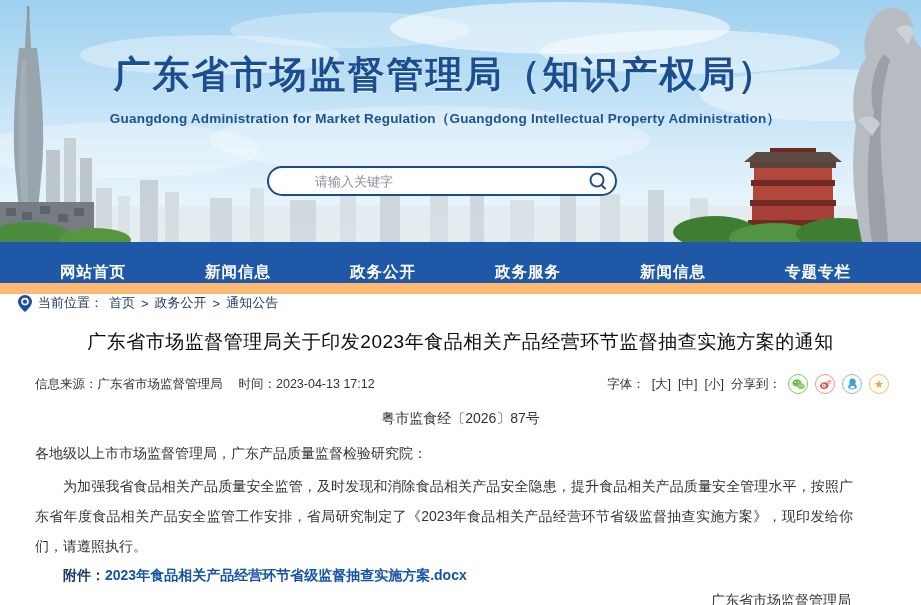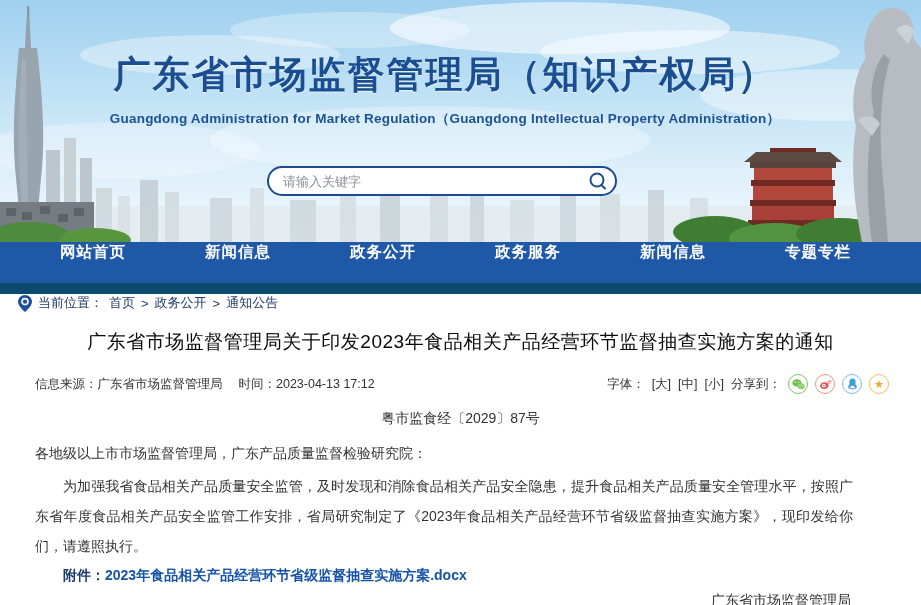--- a/index.html
+++ b/index.html
@@ -2,21 +2,21 @@
 <html lang="zh"><head>
 <meta charset="utf-8">
 <style>
   * { box-sizing: border-box; margin: 0; padding: 0; }
   html, body { width: 921px; }
   body {
     font-family: "Liberation Sans", "DejaVu Sans", sans-serif;
     background: #ffffff;
     overflow: hidden;
   }
-  .page { width: 921px; height: 605px; position: relative; background:#0c4a6e; }
+  .page { width: 921px; height: 605px; position: relative; background:#fdba74; }
 
   
   .banner {
     position: relative;
     width: 921px; height: 242px;
     background: linear-gradient(180deg, #9fd0ef 0%, #bfe1f5 38%, #ddeffa 70%, #f2fafd 100%);
     overflow: hidden;
   }
   .banner-art { position: absolute; left: 0; top: 0; width: 921px; height: 242px; }
   .banner-titles {
@@ -35,31 +35,32 @@
   }
   .search-wrap {
     position: absolute; top: 166px; left: 267px; width: 350px; height: 30px;
     background: #fff; border: 2px solid #1c4c8f; border-radius: 16px;
     display: flex; align-items: center; z-index: 3;
   }
   .search-input {
     flex: 1; border: none; outline: none; background: transparent;
     font-size: 13px; color: #333; padding: 0 8px 0 14px;
     font-family: "Liberation Sans", "DejaVu Sans", sans-serif;
+    margin-left: 32px;
   }
   .search-input::placeholder { color: #8a9099; }
   .search-btn {
     border: none; background: transparent; cursor: pointer;
     width: 34px; height: 28px; display: flex; align-items: center; justify-content: center;
   }
 
   
   .nav {
     width: 921px; height: 41px; background: #1f58a6;
-    display: flex; align-items: flex-start; justify-content: space-between;
+    display: flex; align-items: flex-end; justify-content: space-between;
     padding: 0 70px 0 60px;
   }
   .nav a {
     color: #fff; text-decoration: none; font-size: 15.5px; font-weight: 600;
     letter-spacing: 1px; cursor: pointer;
   }
 
   
   .content { background: #fff; }
   .breadcrumb {
@@ -270,21 +271,21 @@
             <path d="M1.2 8.6 C1.6 6.6 3.2 5.6 5.5 5.6 C7.8 5.6 9.4 6.6 9.8 8.6 C10.2 10.2 8.6 11.4 5.5 11.4 C2.4 11.4 0.8 10.2 1.2 8.6 Z" fill="#3f9fdc"></path>
             <ellipse cx="5.5" cy="9.2" rx="2.2" ry="1.4" fill="#ffffff"></ellipse>
           </svg>
         </span>
         <span class="share-icon share-qzone">
           <span>★</span>
         </span>
       </div>
     </div>
 
-    <div class="doc-number">粤市监食经〔2029〕87号</div>
+    <div class="doc-number">粤市监食经〔2026〕87号</div>
 
     <p class="salutation">各地级以上市市场监督管理局，广东产品质量监督检验研究院：</p>
 
     <p class="body-para">为加强我省食品相关产品质量安全监管，及时发现和消除食品相关产品安全隐患，提升食品相关产品质量安全管理水平，按照广东省年度食品相关产品安全监管工作安排，省局研究制定了《2023年食品相关产品经营环节省级监督抽查实施方案》，现印发给你们，请遵照执行。</p>
 
     <p class="attachment">
       <span class="att-label">附件：</span><a>2023年食品相关产品经营环节省级监督抽查实施方案.docx</a>
     </p>
 
     <div class="signature">广东省市场监督管理局</div>

